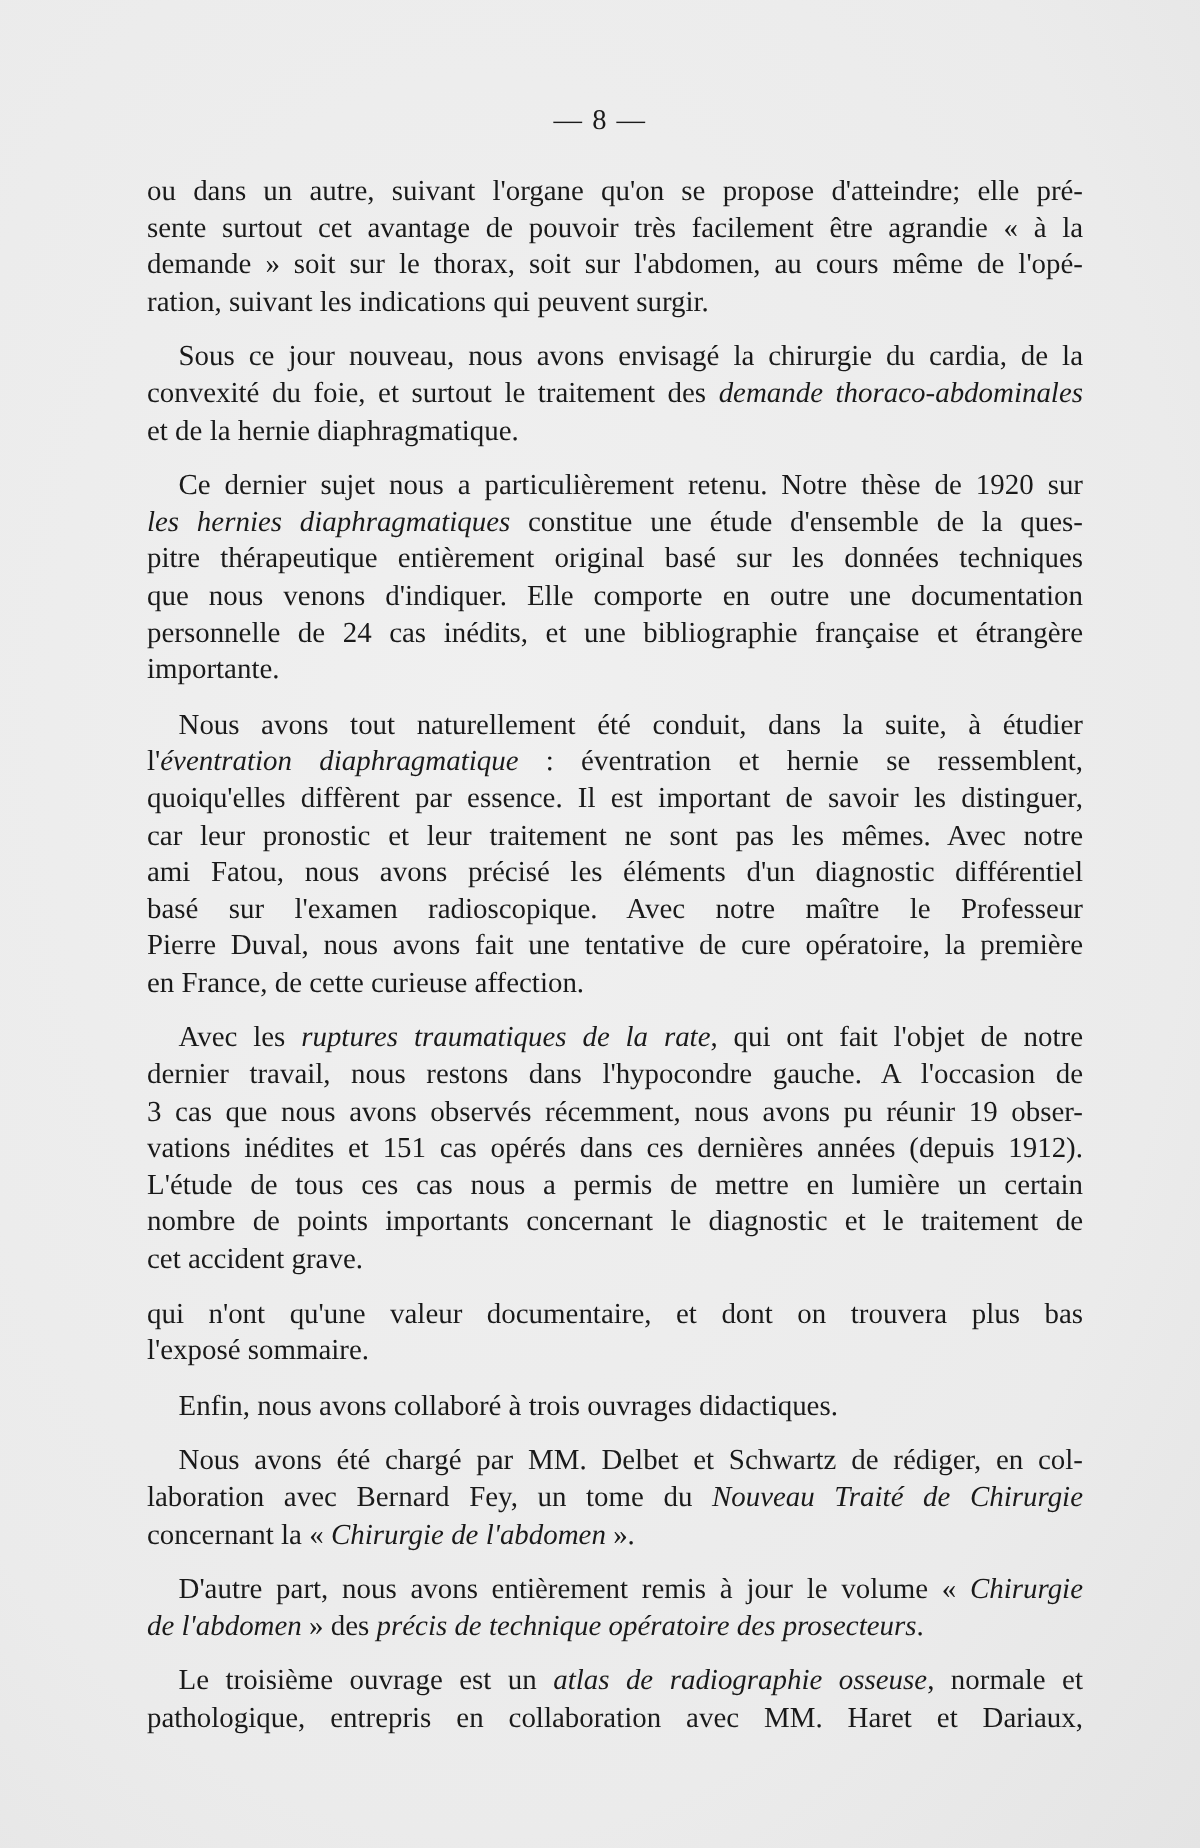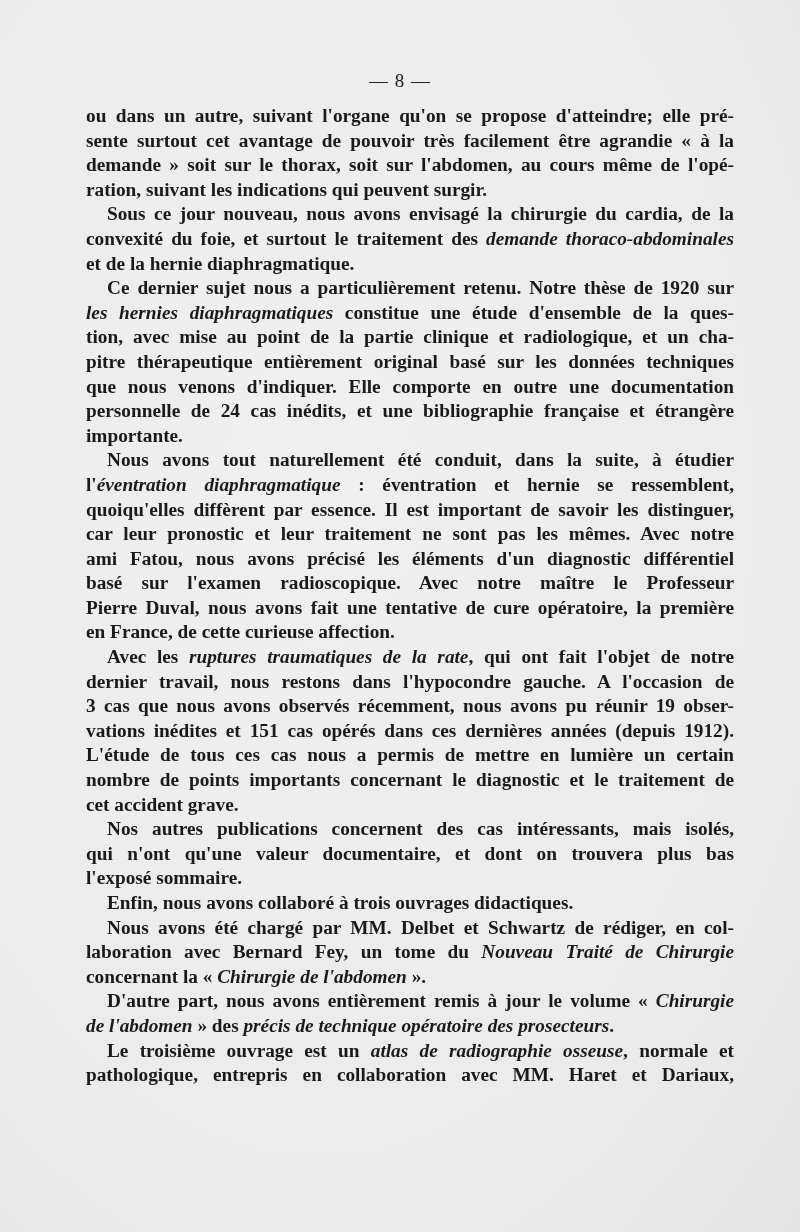--- a/index.html
+++ b/index.html
@@ -35,23 +35,22 @@
       left: 86px;
       top: 104px;
       width: 648px;
       font-family: "Liberation Serif", "DejaVu Serif", serif;
       font-size: 19.3px;
       line-height: 24.6px;
       color: #1a1a1a;
       text-align: justify;
     }
     .para {
-      margin: 0;
+      margin: 12px;
       text-indent: 0;
-      font-weight: bold;
     }
     .line {
       display: block;
       text-align: justify;
       text-align-last: justify;
       white-space: nowrap;
     }
     .line.last {
       text-align-last: left;
     }
@@ -75,21 +74,20 @@
         <span class="line last"><span>ration, suivant les indications qui peuvent surgir.</span></span>
       </div>
       <div class="para">
         <span class="line first-line-indent"><span>Sous ce jour nouveau, nous avons envisagé la chirurgie du cardia, de la</span></span>
         <span class="line"><span>convexité du foie, et surtout le traitement des </span><span class="it">demande thoraco-abdominales</span></span>
         <span class="line last"><span>et de la hernie diaphragmatique.</span></span>
       </div>
       <div class="para">
         <span class="line first-line-indent"><span>Ce dernier sujet nous a particulièrement retenu. Notre thèse de 1920 sur</span></span>
         <span class="line"><span class="it">les hernies diaphragmatiques</span><span> constitue une étude d'ensemble de la ques-</span></span>
-        <span class="line"><span>tion, avec mise au point de la partie clinique et radiologique, et un cha-</span></span>
         <span class="line"><span>pitre thérapeutique entièrement original basé sur les données techniques</span></span>
         <span class="line"><span>que nous venons d'indiquer. Elle comporte en outre une documentation</span></span>
         <span class="line"><span>personnelle de 24 cas inédits, et une bibliographie française et étrangère</span></span>
         <span class="line last"><span>importante.</span></span>
       </div>
       <div class="para">
         <span class="line first-line-indent"><span>Nous avons tout naturellement été conduit, dans la suite, à étudier</span></span>
         <span class="line"><span>l'</span><span class="it">éventration diaphragmatique</span><span> : éventration et hernie se ressemblent,</span></span>
         <span class="line"><span>quoiqu'elles diffèrent par essence. Il est important de savoir les distinguer,</span></span>
         <span class="line"><span>car leur pronostic et leur traitement ne sont pas les mêmes. Avec notre</span></span>
@@ -101,21 +99,20 @@
       <div class="para">
         <span class="line first-line-indent"><span>Avec les </span><span class="it">ruptures traumatiques de la rate</span><span>, qui ont fait l'objet de notre</span></span>
         <span class="line"><span>dernier travail, nous restons dans l'hypocondre gauche. A l'occasion de</span></span>
         <span class="line"><span>3 cas que nous avons observés récemment, nous avons pu réunir 19 obser-</span></span>
         <span class="line"><span>vations inédites et 151 cas opérés dans ces dernières années (depuis 1912).</span></span>
         <span class="line"><span>L'étude de tous ces cas nous a permis de mettre en lumière un certain</span></span>
         <span class="line"><span>nombre de points importants concernant le diagnostic et le traitement de</span></span>
         <span class="line last"><span>cet accident grave.</span></span>
       </div>
       <div class="para">
-        <span class="line first-line-indent"><span>Nos autres publications concernent des cas intéressants, mais isolés,</span></span>
         <span class="line"><span>qui n'ont qu'une valeur documentaire, et dont on trouvera plus bas</span></span>
         <span class="line last"><span>l'exposé sommaire.</span></span>
       </div>
       <div class="para">
         <span class="line last first-line-indent"><span>Enfin, nous avons collaboré à trois ouvrages didactiques.</span></span>
       </div>
       <div class="para">
         <span class="line first-line-indent"><span>Nous avons été chargé par MM. Delbet et Schwartz de rédiger, en col-</span></span>
         <span class="line"><span>laboration avec Bernard Fey, un tome du </span><span class="it">Nouveau Traité de Chirurgie</span></span>
         <span class="line last"><span>concernant la « </span><span class="it">Chirurgie de l'abdomen</span><span> ».</span></span>

